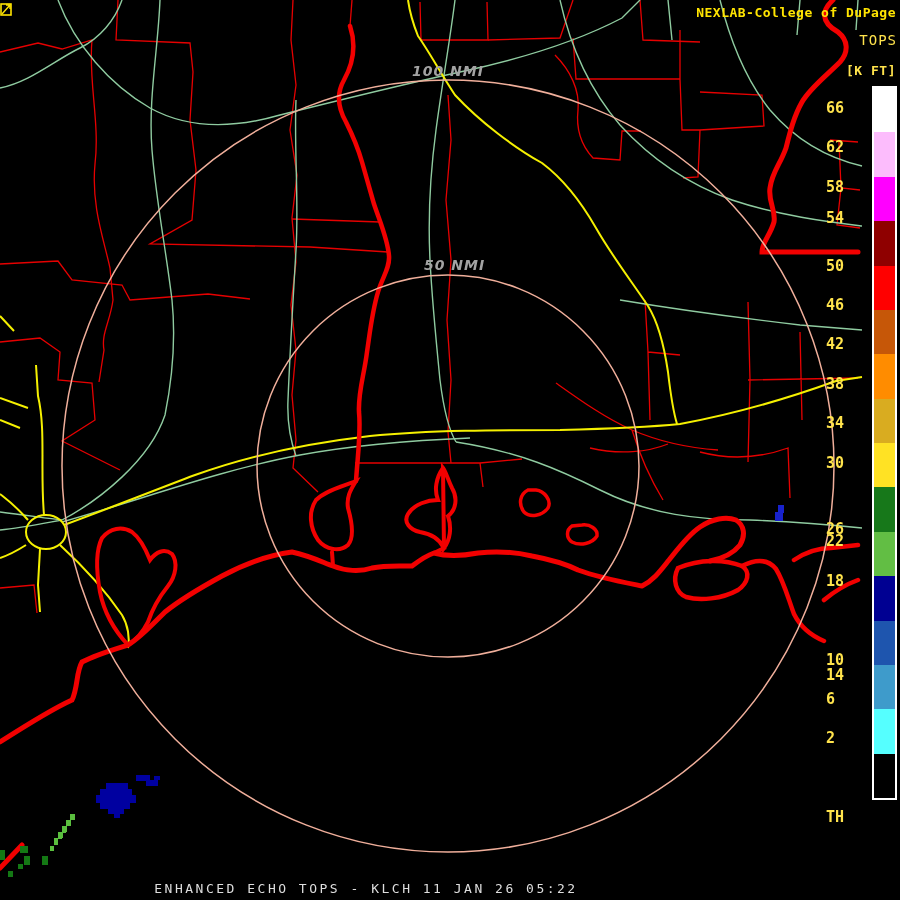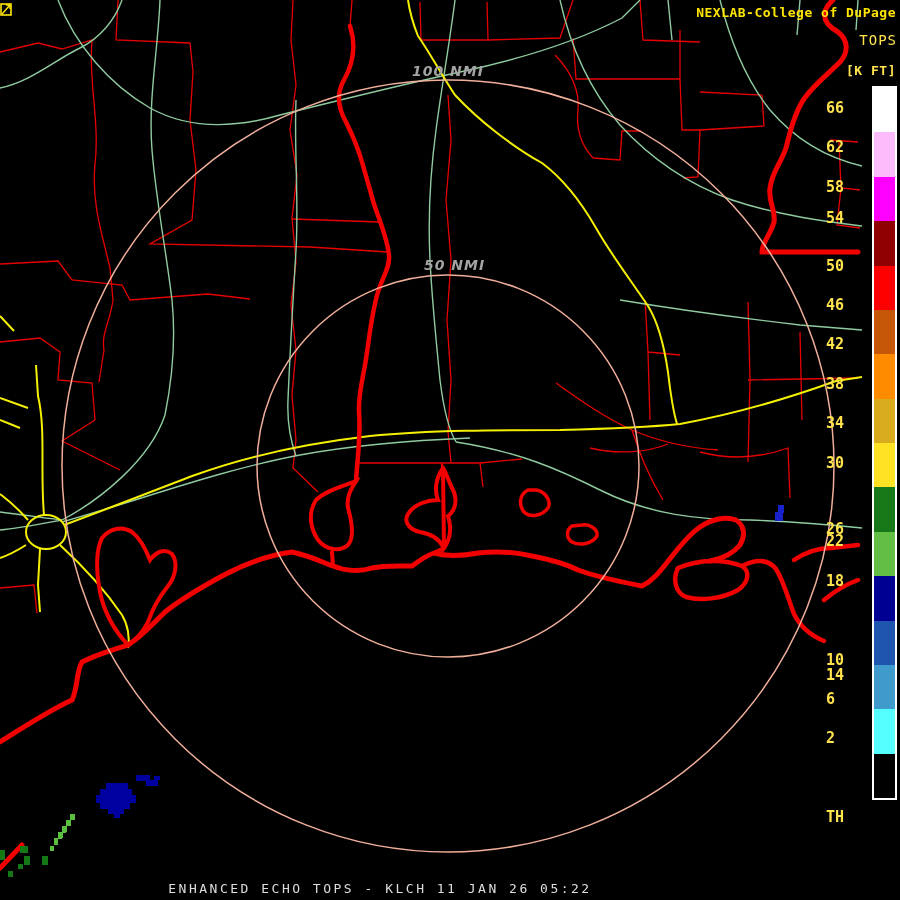--- a/index.html
+++ b/index.html
@@ -35,21 +35,21 @@
     display:flex;flex-direction:column;
   }
   .legend-seg{flex:1 1 auto;width:100%;}
   .legend-labels{position:absolute;left:0;top:0;width:900px;height:900px;pointer-events:none;}
   .legend-label{
     position:absolute;right:34px;width:40px;text-align:left;
     color:#FFE34C;font-size:15px;font-weight:700;line-height:16px;
   }
   .caption{
     position:absolute;left:0;bottom:4px;width:732px;text-align:center;
-    color:#DEDEDE;font-size:13px;letter-spacing:2.5px;white-space:nowrap;padding-left:14px;
+    color:#DEDEDE;font-size:13px;letter-spacing:2.5px;white-space:nowrap;
   }
 </style>
 </head>
 <body>
 
 <div class="stage">
 
   <svg width="900" height="900" viewBox="0 0 900 900">
 
     <g stroke="#E60000" stroke-width="1.3" fill="none">

